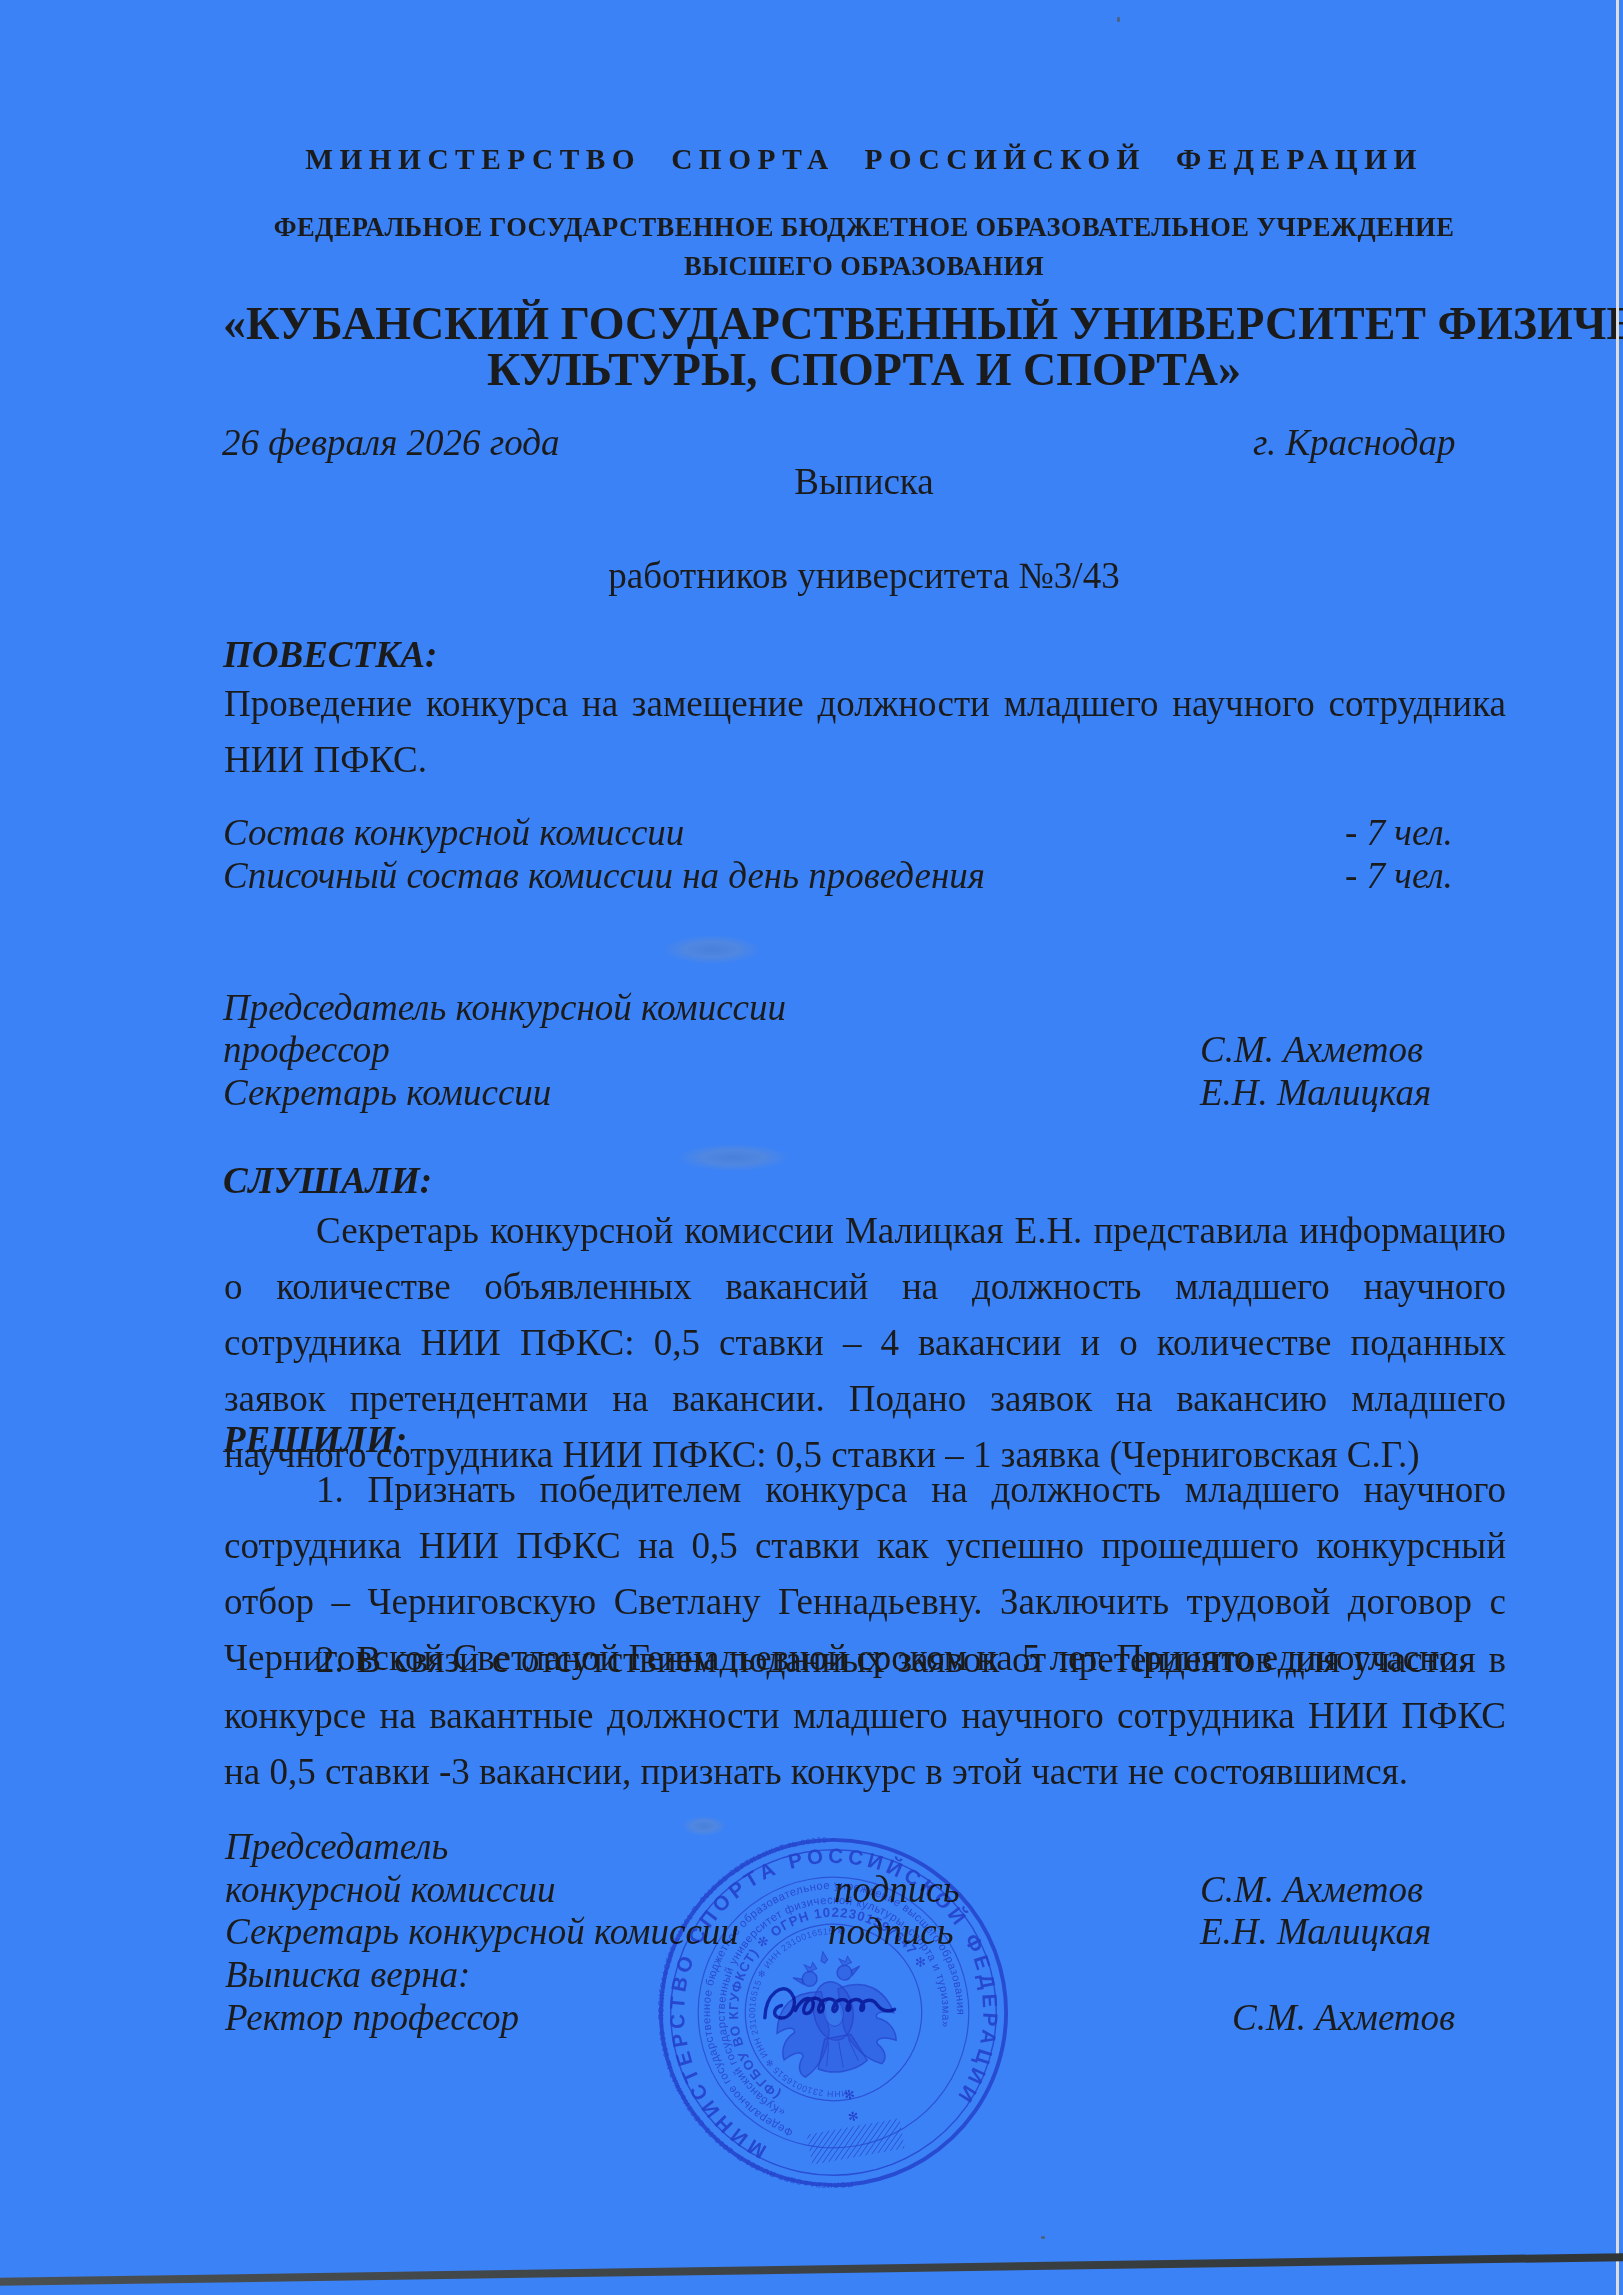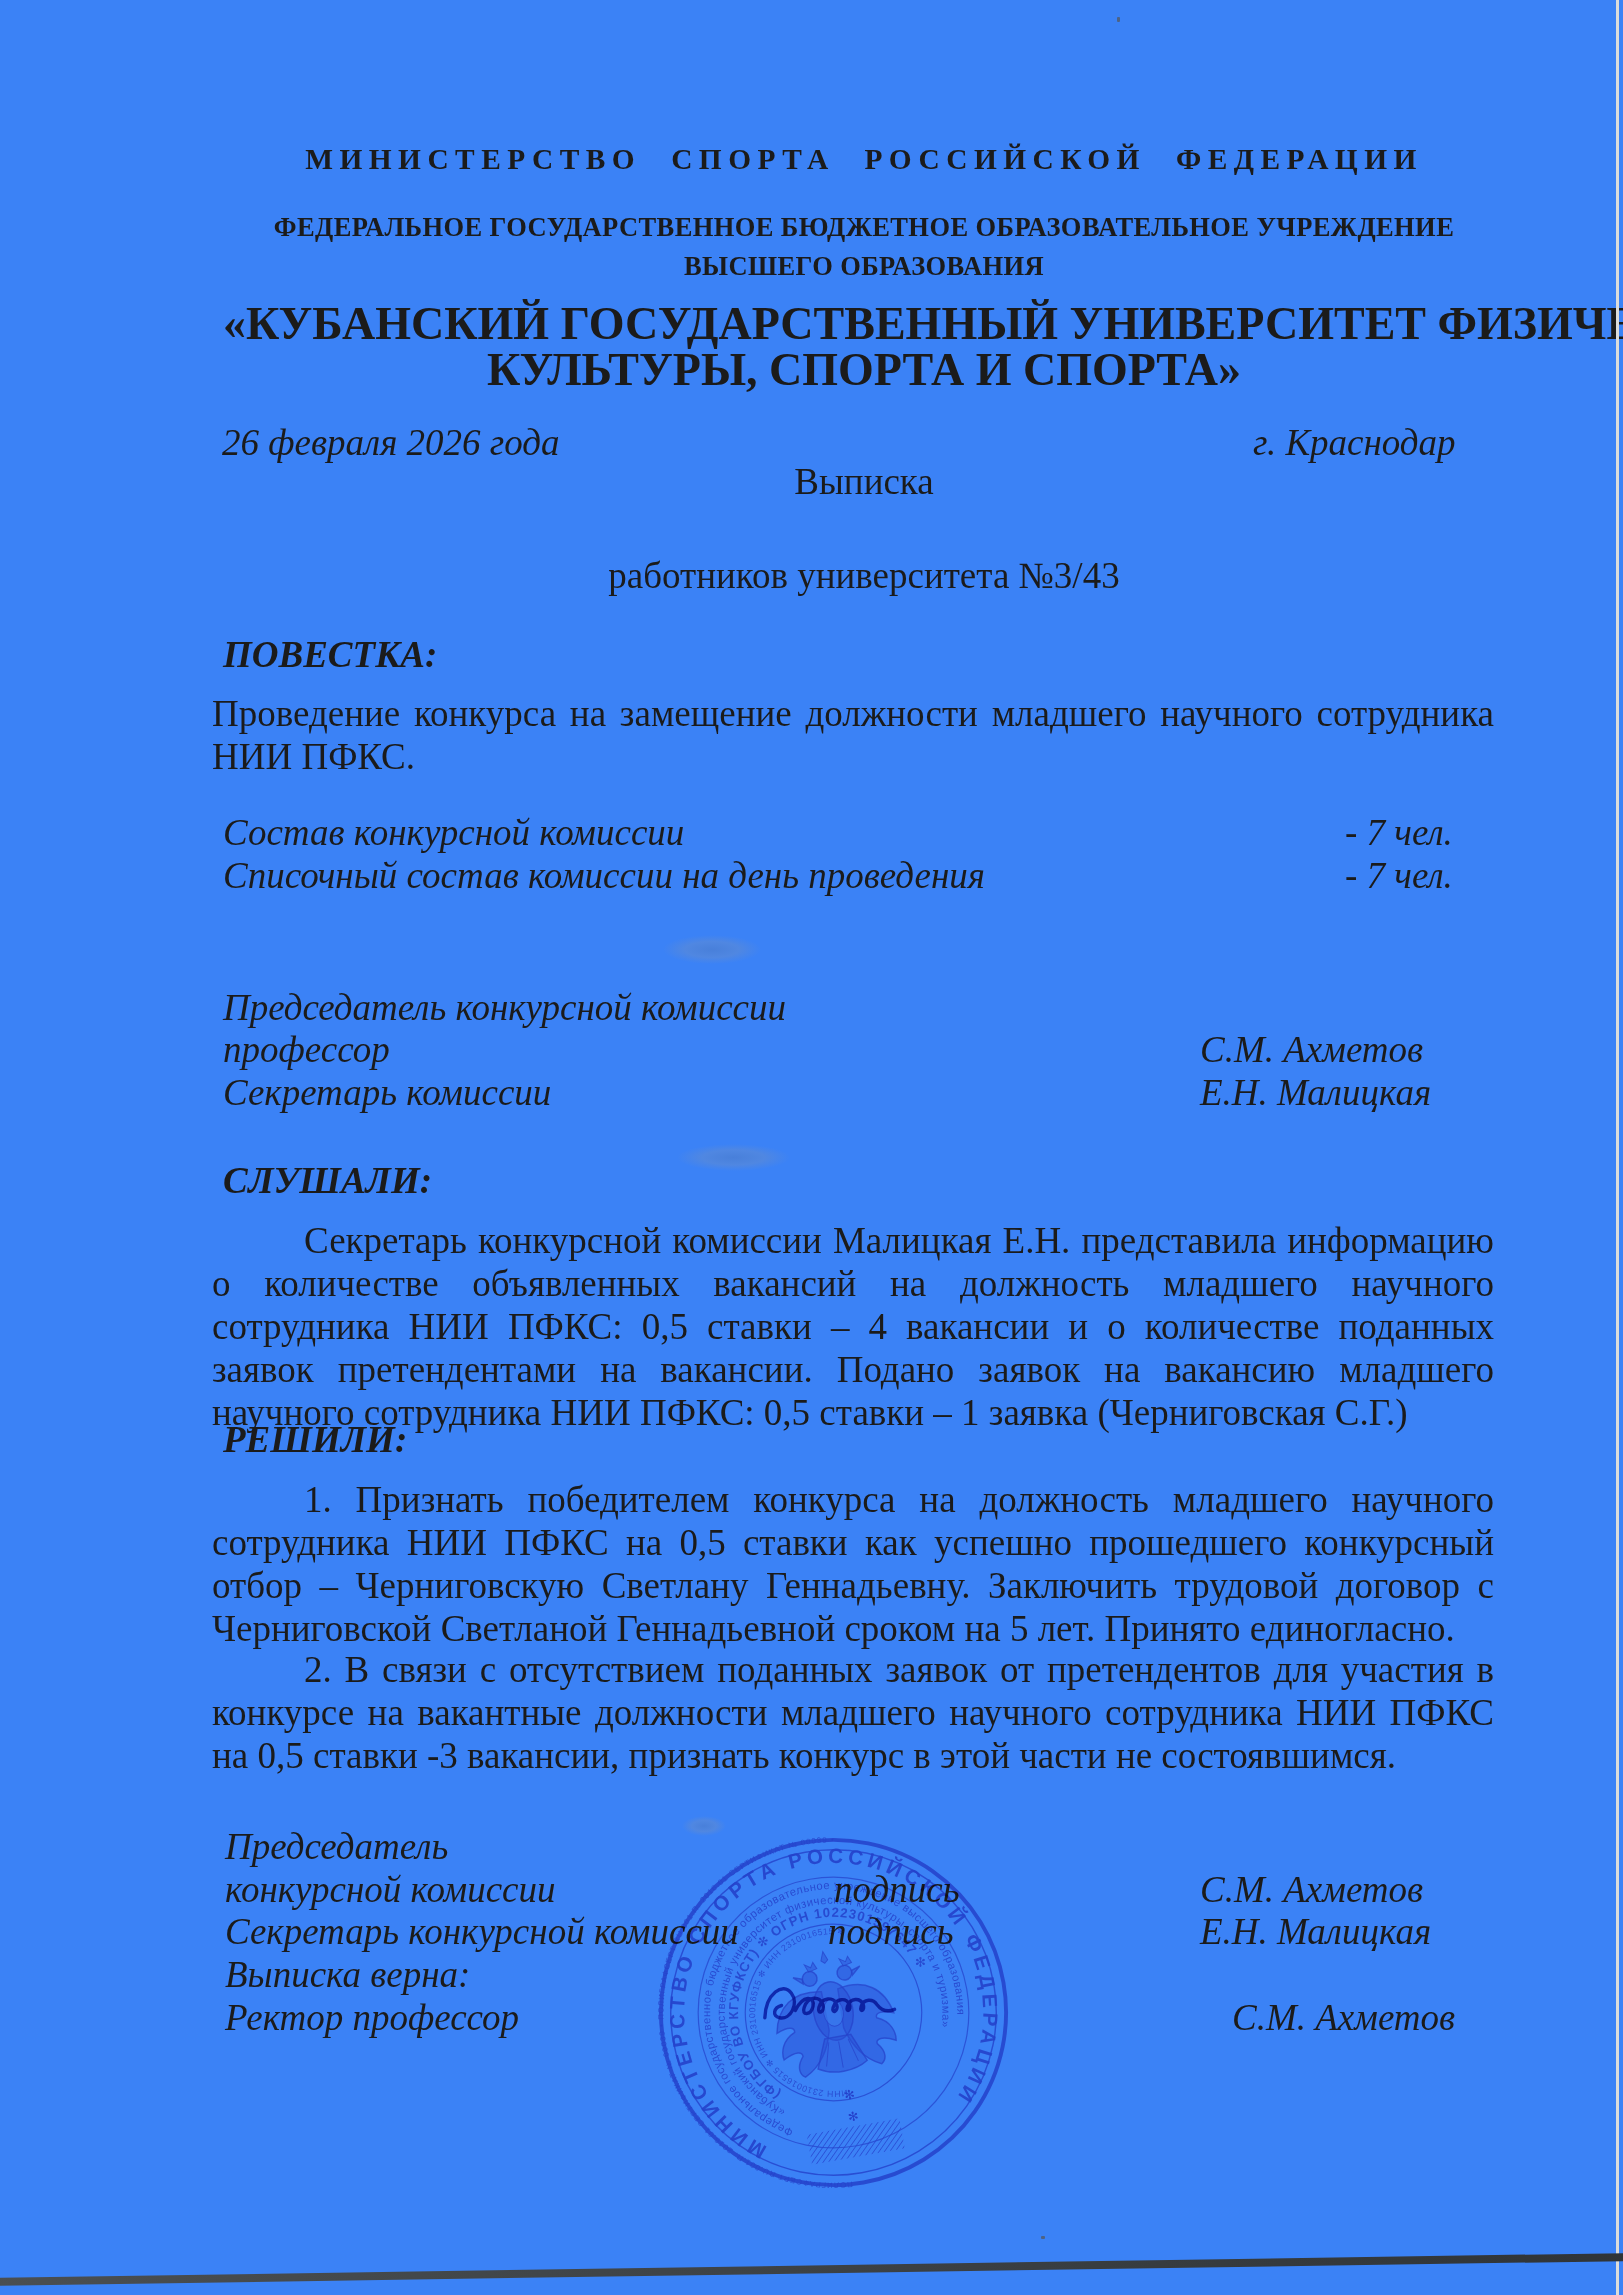--- a/index.html
+++ b/index.html
@@ -7,22 +7,22 @@
     position:relative; width:1623px; height:2295px;
     background:#3b82f6; overflow:hidden;
     font-family:"Liberation Serif","DejaVu Serif",serif;
     color:#1b1b1b;
   }
   .abs{position:absolute; white-space:nowrap;font-style:italic;}
   .body-text{font-size:37px; line-height:43px;}
   .bold{font-weight:bold;}
   .center{position:absolute; left:223px; width:1282px; text-align:center; white-space:nowrap;}
   .para{
-    position:absolute; left:212px; width:1282px;
-    font-size:37px; line-height:43px; text-align:justify; white-space:normal;margin-top:16px;
+    position:absolute; left:224px; width:1282px;
+    font-size:37px; line-height:56px; text-align:justify; white-space:normal;
   }
   .indent{text-indent:92px;}
   .head1{font-size:29.4px; font-weight:bold; letter-spacing:0.22em; word-spacing:0.55em;}
   .head2{font-size:26.5px; font-weight:bold; letter-spacing:0.015em;}
   .title{font-size:46px; font-weight:bold;}
   .smudge{position:absolute; border-radius:50%; opacity:.22;
     background:radial-gradient(closest-side,#777 0%,#999 55%,rgba(160,160,160,0) 100%);}
   .speck{position:absolute; background:#555; border-radius:1px; opacity:.7;}
   .edge-right{position:absolute; top:0; height:100%; width:2.5px; background:#dcdcda;}
   .scan-bar{position:absolute; background:linear-gradient(to right,#4a4f52,#2f3437);

